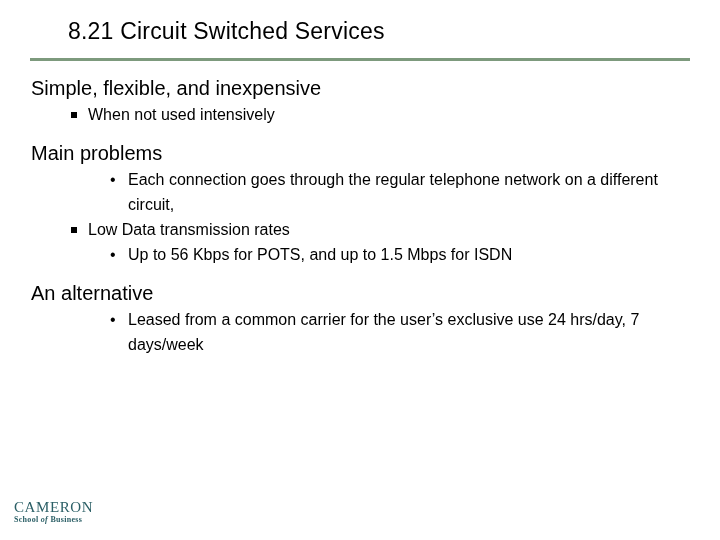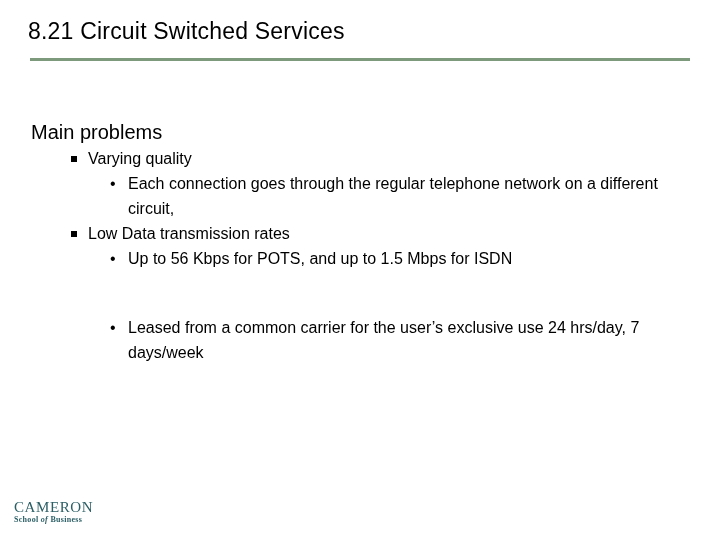--- a/index.html
+++ b/index.html
@@ -28,20 +28,21 @@
     top: 16px;
     width: 664px;
   }
   .slide-title {
     font-size: 23px;
     font-weight: normal;
     line-height: 30px;
     letter-spacing: 0.2px;
     color: #000000;
     white-space: nowrap;
+    margin-left: 40px;
   }
   .title-rule {
     position: absolute;
     left: 30px;
     top: 58px;
     width: 660px;
     height: 3px;
     background: #7d9a7d;
   }
 
@@ -51,21 +52,21 @@
     left: 0;
     top: 74px;
     width: 720px;
   }
 
   .group {
     margin: 0;
     padding: 0;
   }
   .group.spacer-top {
-    margin-top: 44px;
+    margin-top: 12px;
   }
 
   .lvl1 {
     font-size: 20px;
     line-height: 28px;
     color: #000000;
     padding-left: 31px;
   }
 
   .lvl2 {
@@ -141,44 +142,48 @@
 
 <div class="slide">
 
   <div class="title-block">
     <div class="slide-title">8.21  Circuit Switched Services</div>
   </div>
   <div class="title-rule"></div>
 
   <div class="body-block">
 
+    <div class="group">
+      <div class="lvl1">Simple, flexible, and inexpensive</div>
+      <div class="lvl2">
+        <span class="bullet"><span class="sq"></span></span>
+        <span>When not used intensively</span>
+      </div>
+    </div>
 
     <div class="group spacer-top">
       <div class="lvl1">Main problems</div>
 
-      <div class="lvl2">
-        <span class="bullet"><span class="sq"></span></span>
-        <span>Varying quality</span>
-      </div>
       <div class="lvl3">
         <span class="bullet">•</span>
         <span>Each connection goes through the regular telephone network on a different circuit,</span>
       </div>
 
       <div class="lvl2">
         <span class="bullet"><span class="sq"></span></span>
         <span>Low Data transmission rates</span>
       </div>
       <div class="lvl3">
         <span class="bullet">•</span>
         <span>Up to 56 Kbps for POTS, and up to 1.5 Mbps for ISDN</span>
       </div>
     </div>
 
     <div class="group spacer-top">
+      <div class="lvl1">An alternative</div>
 
       <div class="lvl3">
         <span class="bullet">•</span>
         <span>Leased from a common carrier for the user’s exclusive use 24 hrs/day, 7 days/week</span>
       </div>
     </div>
 
   </div>
 
   <div class="logo">

